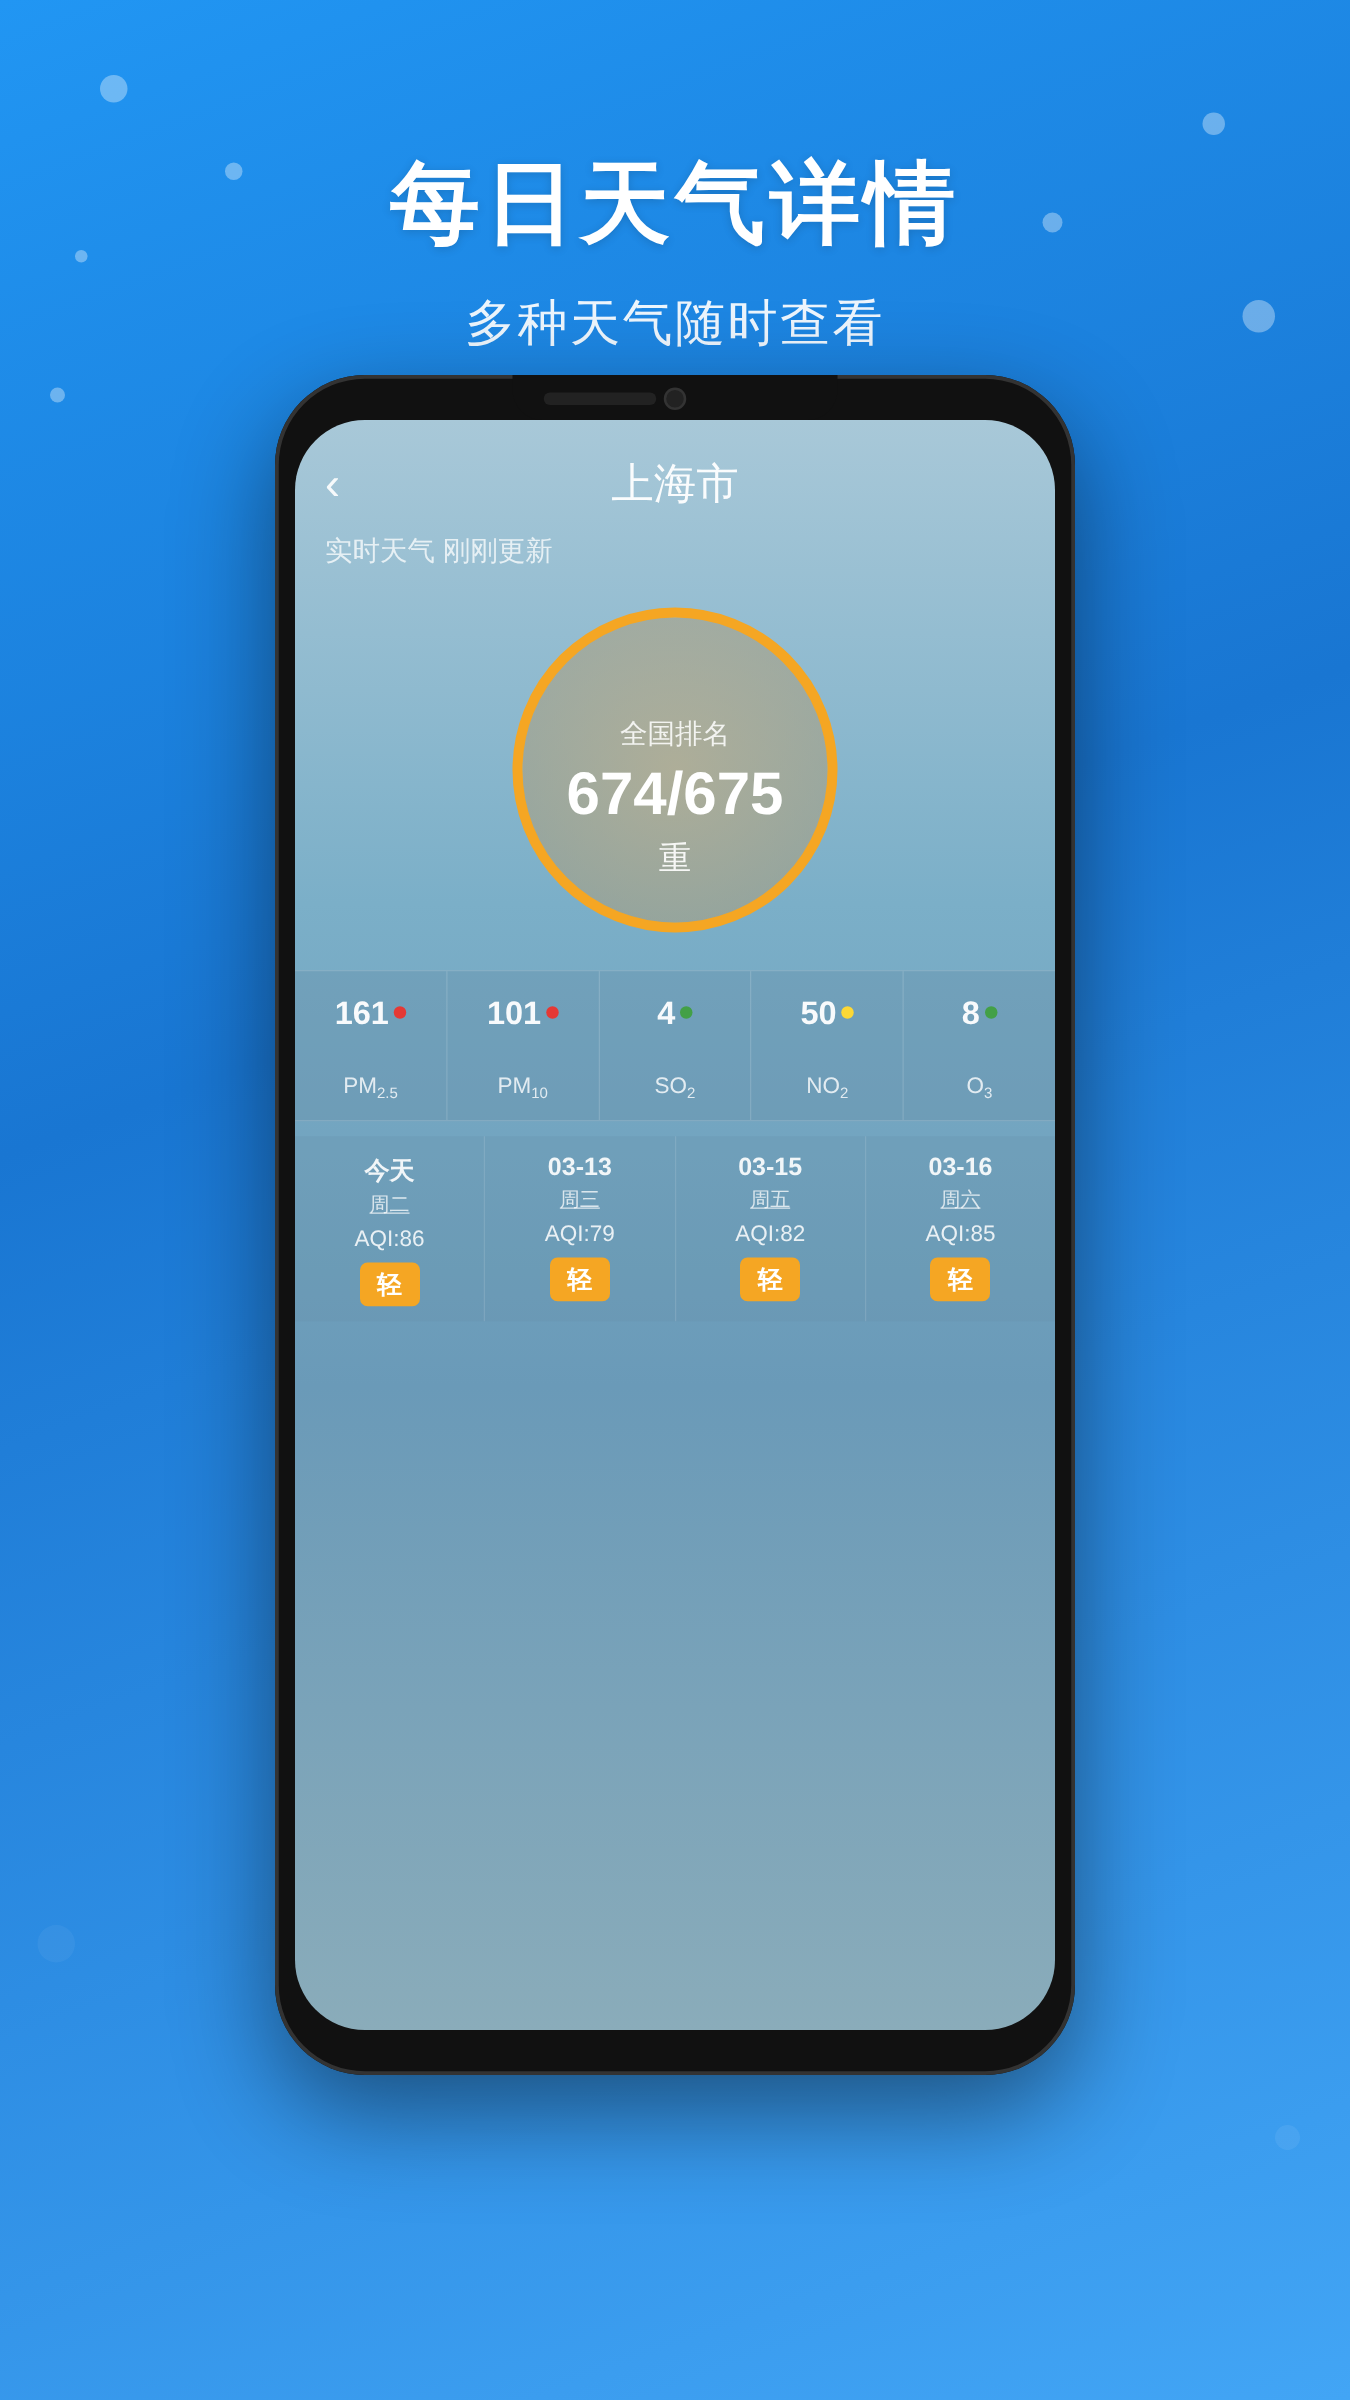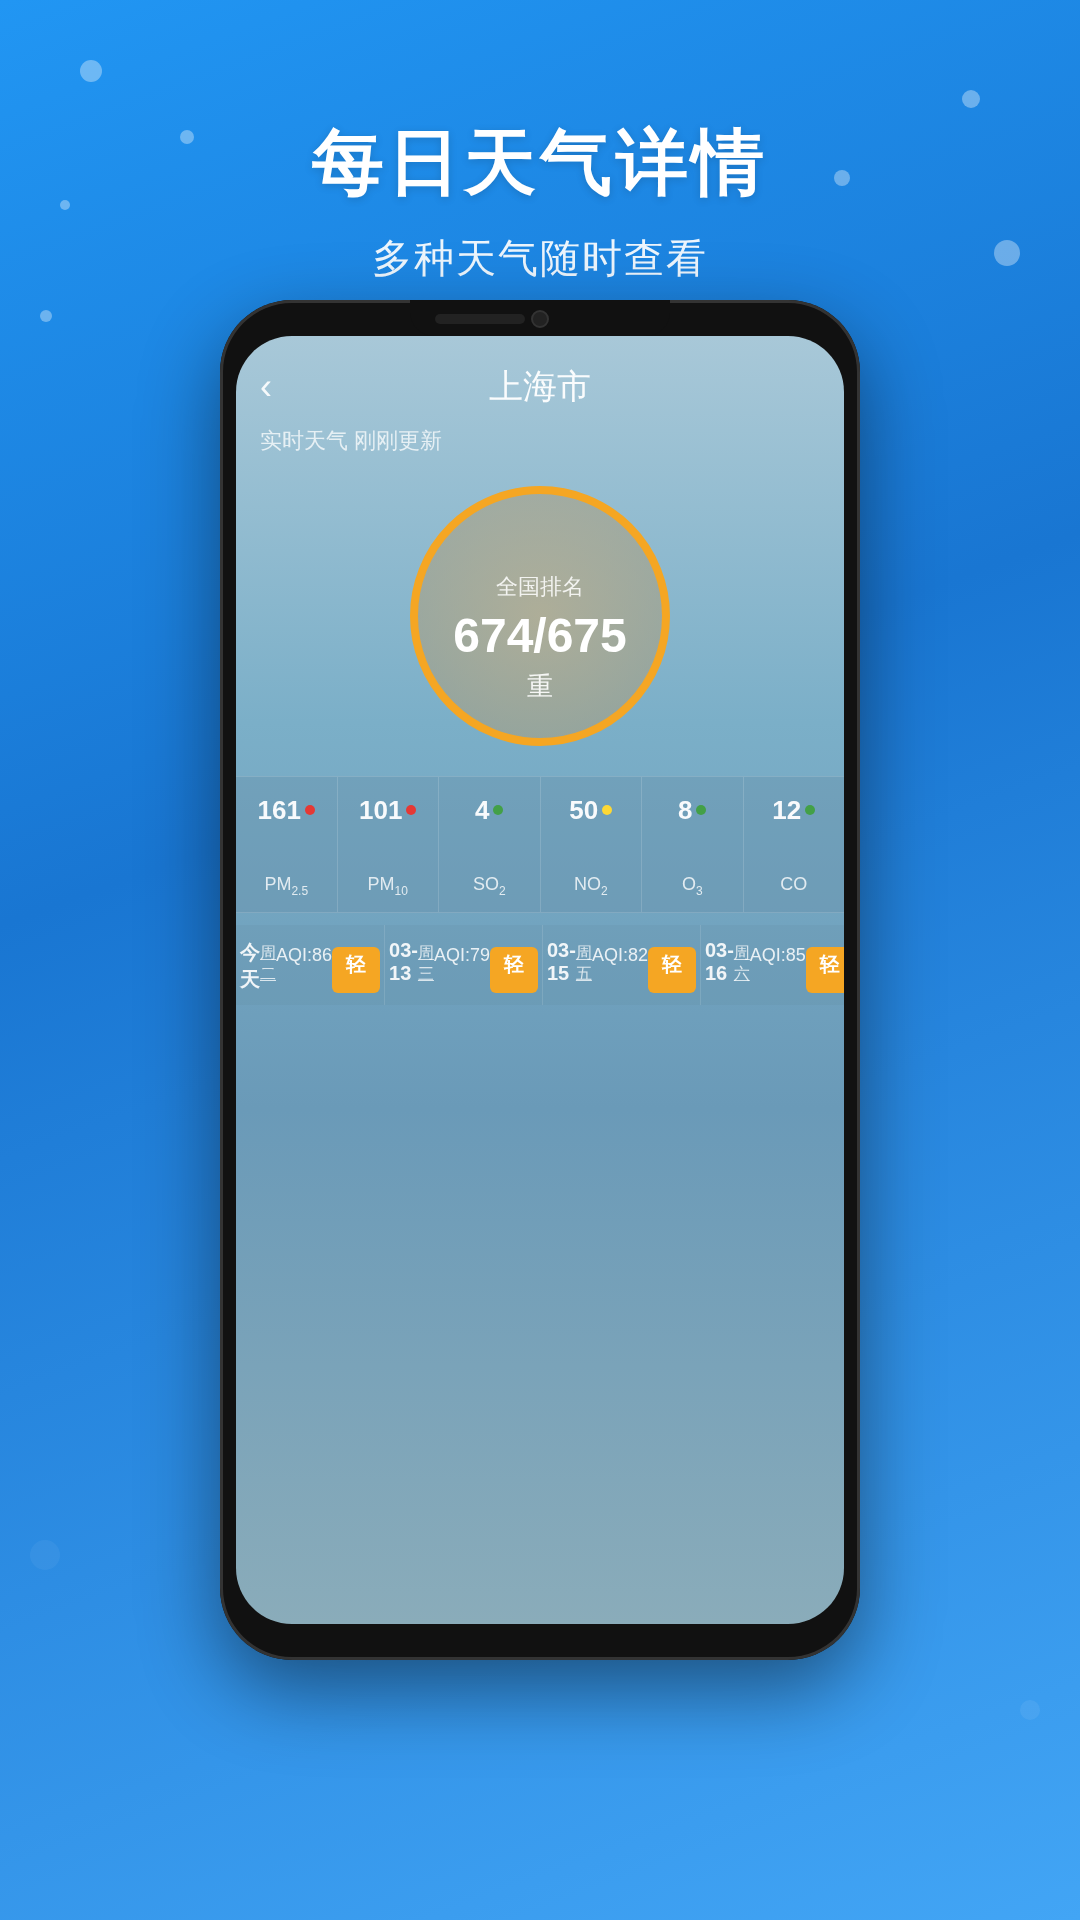--- a/index.html
+++ b/index.html
@@ -186,21 +186,21 @@
       font-weight: 600;
     }
     .poll-dot {
       width: 10px; height: 10px;
       border-radius: 50%;
       margin-bottom: 2px;
     }
     .poll-name {
       font-size: 18px;
       color: rgba(255,255,255,0.8);
-      margin-top: 20px;
+      margin-top: 4px;
     }
     .poll-name sub {
       font-size: 12px;
     }
 
     
     .forecast-section {
       background: rgba(100,140,165,0.22);
       margin-top: 12px;
     }
@@ -209,21 +209,22 @@
       color: rgba(255,255,255,0.9);
       padding: 16px 20px 10px;
       border-bottom: 1px solid rgba(255,255,255,0.2);
     }
     .forecast-row {
       display: flex;
     }
     .forecast-col {
       flex: 1;
       display: flex;
-      flex-direction: row;
+      flex-direction: column;
+      align-items: center;
       padding: 14px 4px 12px;
       border-right: 1px solid rgba(255,255,255,0.12);
     }
     .forecast-col:last-child { border-right: none; }
     .fc-day {
       font-size: 20px;
       color: rgba(255,255,255,0.9);
       font-weight: 600;
     }
     .fc-weekday {
@@ -318,27 +319,20 @@
     </div>
     <div class="poll-name">NO<sub>2</sub></div>
   </div>
           <div class="pollutant-item">
     <div class="poll-value-row">
       <span class="poll-value">8</span>
       <span class="poll-dot" style="background:#43A047"></span>
     </div>
     <div class="poll-name">O<sub>3</sub></div>
   </div>
-          <div class="pollutant-item">
-    <div class="poll-value-row">
-      <span class="poll-value">12</span>
-      <span class="poll-dot" style="background:#43A047"></span>
-    </div>
-    <div class="poll-name">CO<sub></sub></div>
-  </div>
         </div>
 
       <div class="forecast-section">
         <div class="forecast-row" id="forecast-row">
             <div class="forecast-col">
     <div class="fc-day">今天</div>
     <div class="fc-weekday">周二</div>
     <div class="fc-aqi">AQI:86</div>
     <div class="fc-badge badge-light">轻</div>
   </div>

